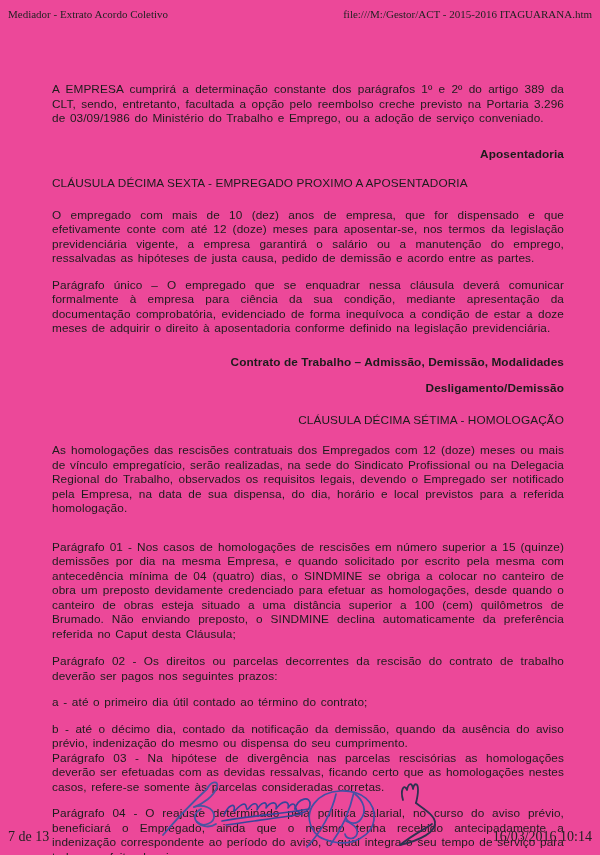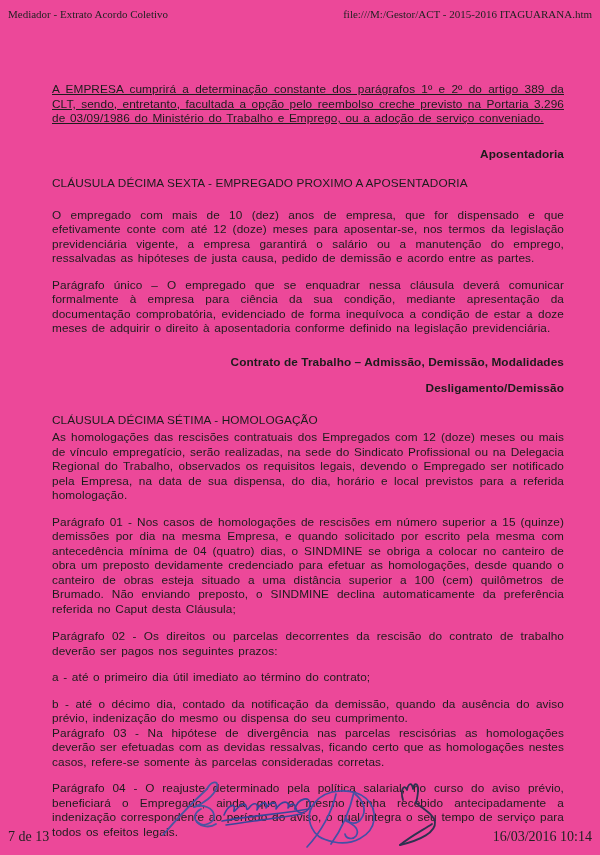--- a/index.html
+++ b/index.html
@@ -38,29 +38,29 @@
   }
   .h-center{
     text-align:right;font-weight:bold;
     margin:0 0 16px 0;
   }
   .h-left{
     text-align:left;font-weight:normal;
     margin:0 0 17px 0;
   }
   
-  .b0{margin-bottom:21px;text-decoration:underline;}
+  .b0{margin-bottom:21px;}
   .b1{margin-bottom:15px;}
   .b2{margin-bottom:17px;}
   .b3{margin-bottom:12px;}
   .b4{margin-bottom:19px;}
   .b5{margin-bottom:12px;}
   .b6{margin-bottom:17px;}
-  .b7{margin-bottom:3px;}
-  .b8{margin-bottom:12px;}
+  .b7{margin-bottom:16px;text-align:right;}
+  .b8{margin-bottom:24px;}
   .b9{}
   .b10{margin-bottom:12px;}
   .b11{margin-bottom:12px;}
   .b12{margin-bottom:0;}   
   .b13{margin-bottom:12px;}
   .b14{margin-bottom:0;}
   
   .signatures{
     position:absolute;left:150px;top:778px;
     width:320px;height:77px;
@@ -83,21 +83,21 @@
     <p class="h-center b1">Aposentadoria</p>
     <p class="h-left b2">CLÁUSULA DÉCIMA SEXTA - EMPREGADO PROXIMO A APOSENTADORIA</p>
     <p class="para b3">O empregado com mais de 10 (dez) anos de empresa, que for dispensado e que efetivamente conte com até 12 (doze) meses para aposentar-se, nos termos da legislação previdenciária vigente, a empresa garantirá o salário ou a manutenção do emprego, ressalvadas as hipóteses de justa causa, pedido de demissão e acordo entre as partes.</p>
     <p class="para b4">Parágrafo único – O empregado que se enquadrar nessa cláusula deverá comunicar formalmente à empresa para ciência da sua condição, mediante apresentação da documentação comprobatória, evidenciado de forma inequívoca a condição de estar a doze meses de adquirir o direito à aposentadoria conforme definido na legislação previdenciária.</p>
     <p class="h-center b5">Contrato de Trabalho – Admissão, Demissão, Modalidades</p>
     <p class="h-center b6">Desligamento/Demissão</p>
     <p class="h-left b7">CLÁUSULA DÉCIMA SÉTIMA - HOMOLOGAÇÃO</p>
     <p class="para b8">As homologações das rescisões contratuais dos Empregados com 12 (doze) meses ou mais de vínculo empregatício, serão realizadas, na sede do Sindicato Profissional ou na Delegacia Regional do Trabalho, observados os requisitos legais, devendo o Empregado ser notificado pela Empresa, na data de sua dispensa, do dia, horário e local previstos para a referida homologação.</p>
     <p class="para b9">Parágrafo 01 - Nos casos de homologações de rescisões em número superior a 15 (quinze) demissões por dia na mesma Empresa, e quando solicitado por escrito pela mesma com antecedência mínima de 04 (quatro) dias, o SINDMINE se obriga a colocar no canteiro de obra um preposto devidamente credenciado para efetuar as homologações, desde quando o canteiro de obras esteja situado a uma distância superior a 100 (cem) quilômetros de Brumado. Não enviando preposto, o SINDMINE declina automaticamente da preferência referida no Caput desta Cláusula;</p>
     <p class="para b10">Parágrafo 02 - Os direitos ou parcelas decorrentes da rescisão do contrato de trabalho deverão ser pagos nos seguintes prazos:</p>
-    <p class="para b11">a - até o primeiro dia útil imediato ao término do contrato;</p>
+    <p class="para b11">a - até o primeiro dia útil contado ao término do contrato;</p>
     <p class="para b12">b - até o décimo dia, contado da notificação da demissão, quando da ausência do aviso prévio, indenização do mesmo ou dispensa do seu cumprimento.</p>
     <p class="para b13">Parágrafo 03 - Na hipótese de divergência nas parcelas rescisórias as homologações deverão ser efetuadas com as devidas ressalvas, ficando certo que as homologações nestes casos, refere-se somente às parcelas consideradas corretas.</p>
     <p class="para b14">Parágrafo 04 - O reajuste determinado pela política salarial, no curso do aviso prévio, beneficiará o Empregado, ainda que o mesmo tenha recebido antecipadamente a indenização correspondente ao período do aviso, o qual integra o seu tempo de serviço para todos os efeitos legais.</p>
   </div>
 
   <div class="signatures">
     <svg viewBox="0 0 320 77" fill="none" stroke-linecap="round" stroke-linejoin="round">
 
       <g stroke-width="1.8" stroke="#4a55a0">
         <path d="M 13,57 C 25,43 44,23 57,11"></path>

